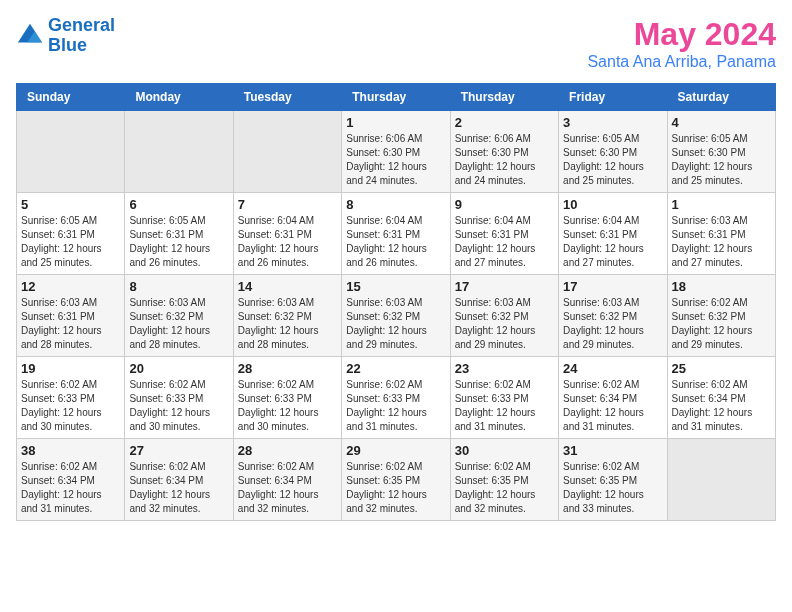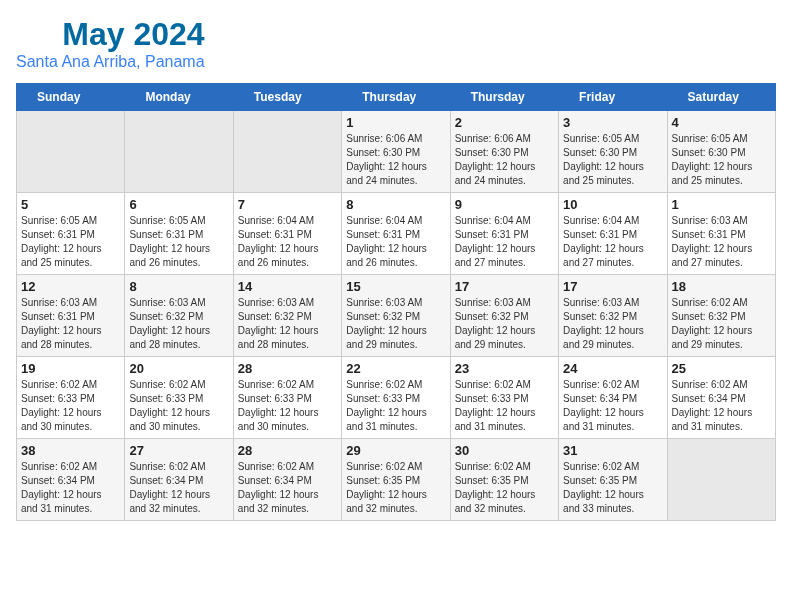--- a/index.html
+++ b/index.html
@@ -33,37 +33,37 @@
     .logo-icon {
       width: 28px;
       height: 28px;
     }
     .title-area {
       text-align: right;
     }
     .main-title {
       font-size: 32px;
       font-weight: bold;
-      color: #0369a1;
+      color: #ec4899;
     }
     .subtitle {
       font-size: 16px;
       color: #3b82f6;
     }
     table {
       width: 100%;
       border-collapse: collapse;
       table-layout: fixed;
     }
     thead tr th {
       background-color: #2a6dc0;
       color: #fff;
       font-size: 12px;
       font-weight: bold;
-      padding: 6px 20px;
+      padding: 6px 10px;
       text-align: left;
       border: 1px solid #2a6dc0;
     }
     tbody tr td {
       border: 1px solid #ccc;
       vertical-align: top;
       padding: 4px;
       font-size: 9.5px;
       color: #333;
       min-height: 80px;
@@ -84,20 +84,30 @@
       color: #333;
     }
     .empty-cell {
       background: #e8e8e8 !important;
     }
   </style>
 </head>
 <body>
 
 <div class="header-area">
+  <div class="logo">
+    <svg class="logo-icon" viewBox="0 0 30 30">
+      <polygon points="15,2 28,22 2,22" fill="#1a6ec0"></polygon>
+      <polygon points="20,10 28,22 12,22" fill="#3a9ee0" opacity="0.7"></polygon>
+    </svg>
+    <div class="logo-text">
+      <div><span>General</span></div>
+      <div><span>Blue</span></div>
+    </div>
+  </div>
   <div class="title-area">
     <div class="main-title">May 2024</div>
     <div class="subtitle">Santa Ana Arriba, Panama</div>
   </div>
 </div>
 
 <table>
   <thead>
     <tr id="header-row">
         <th>Sunday</th>

